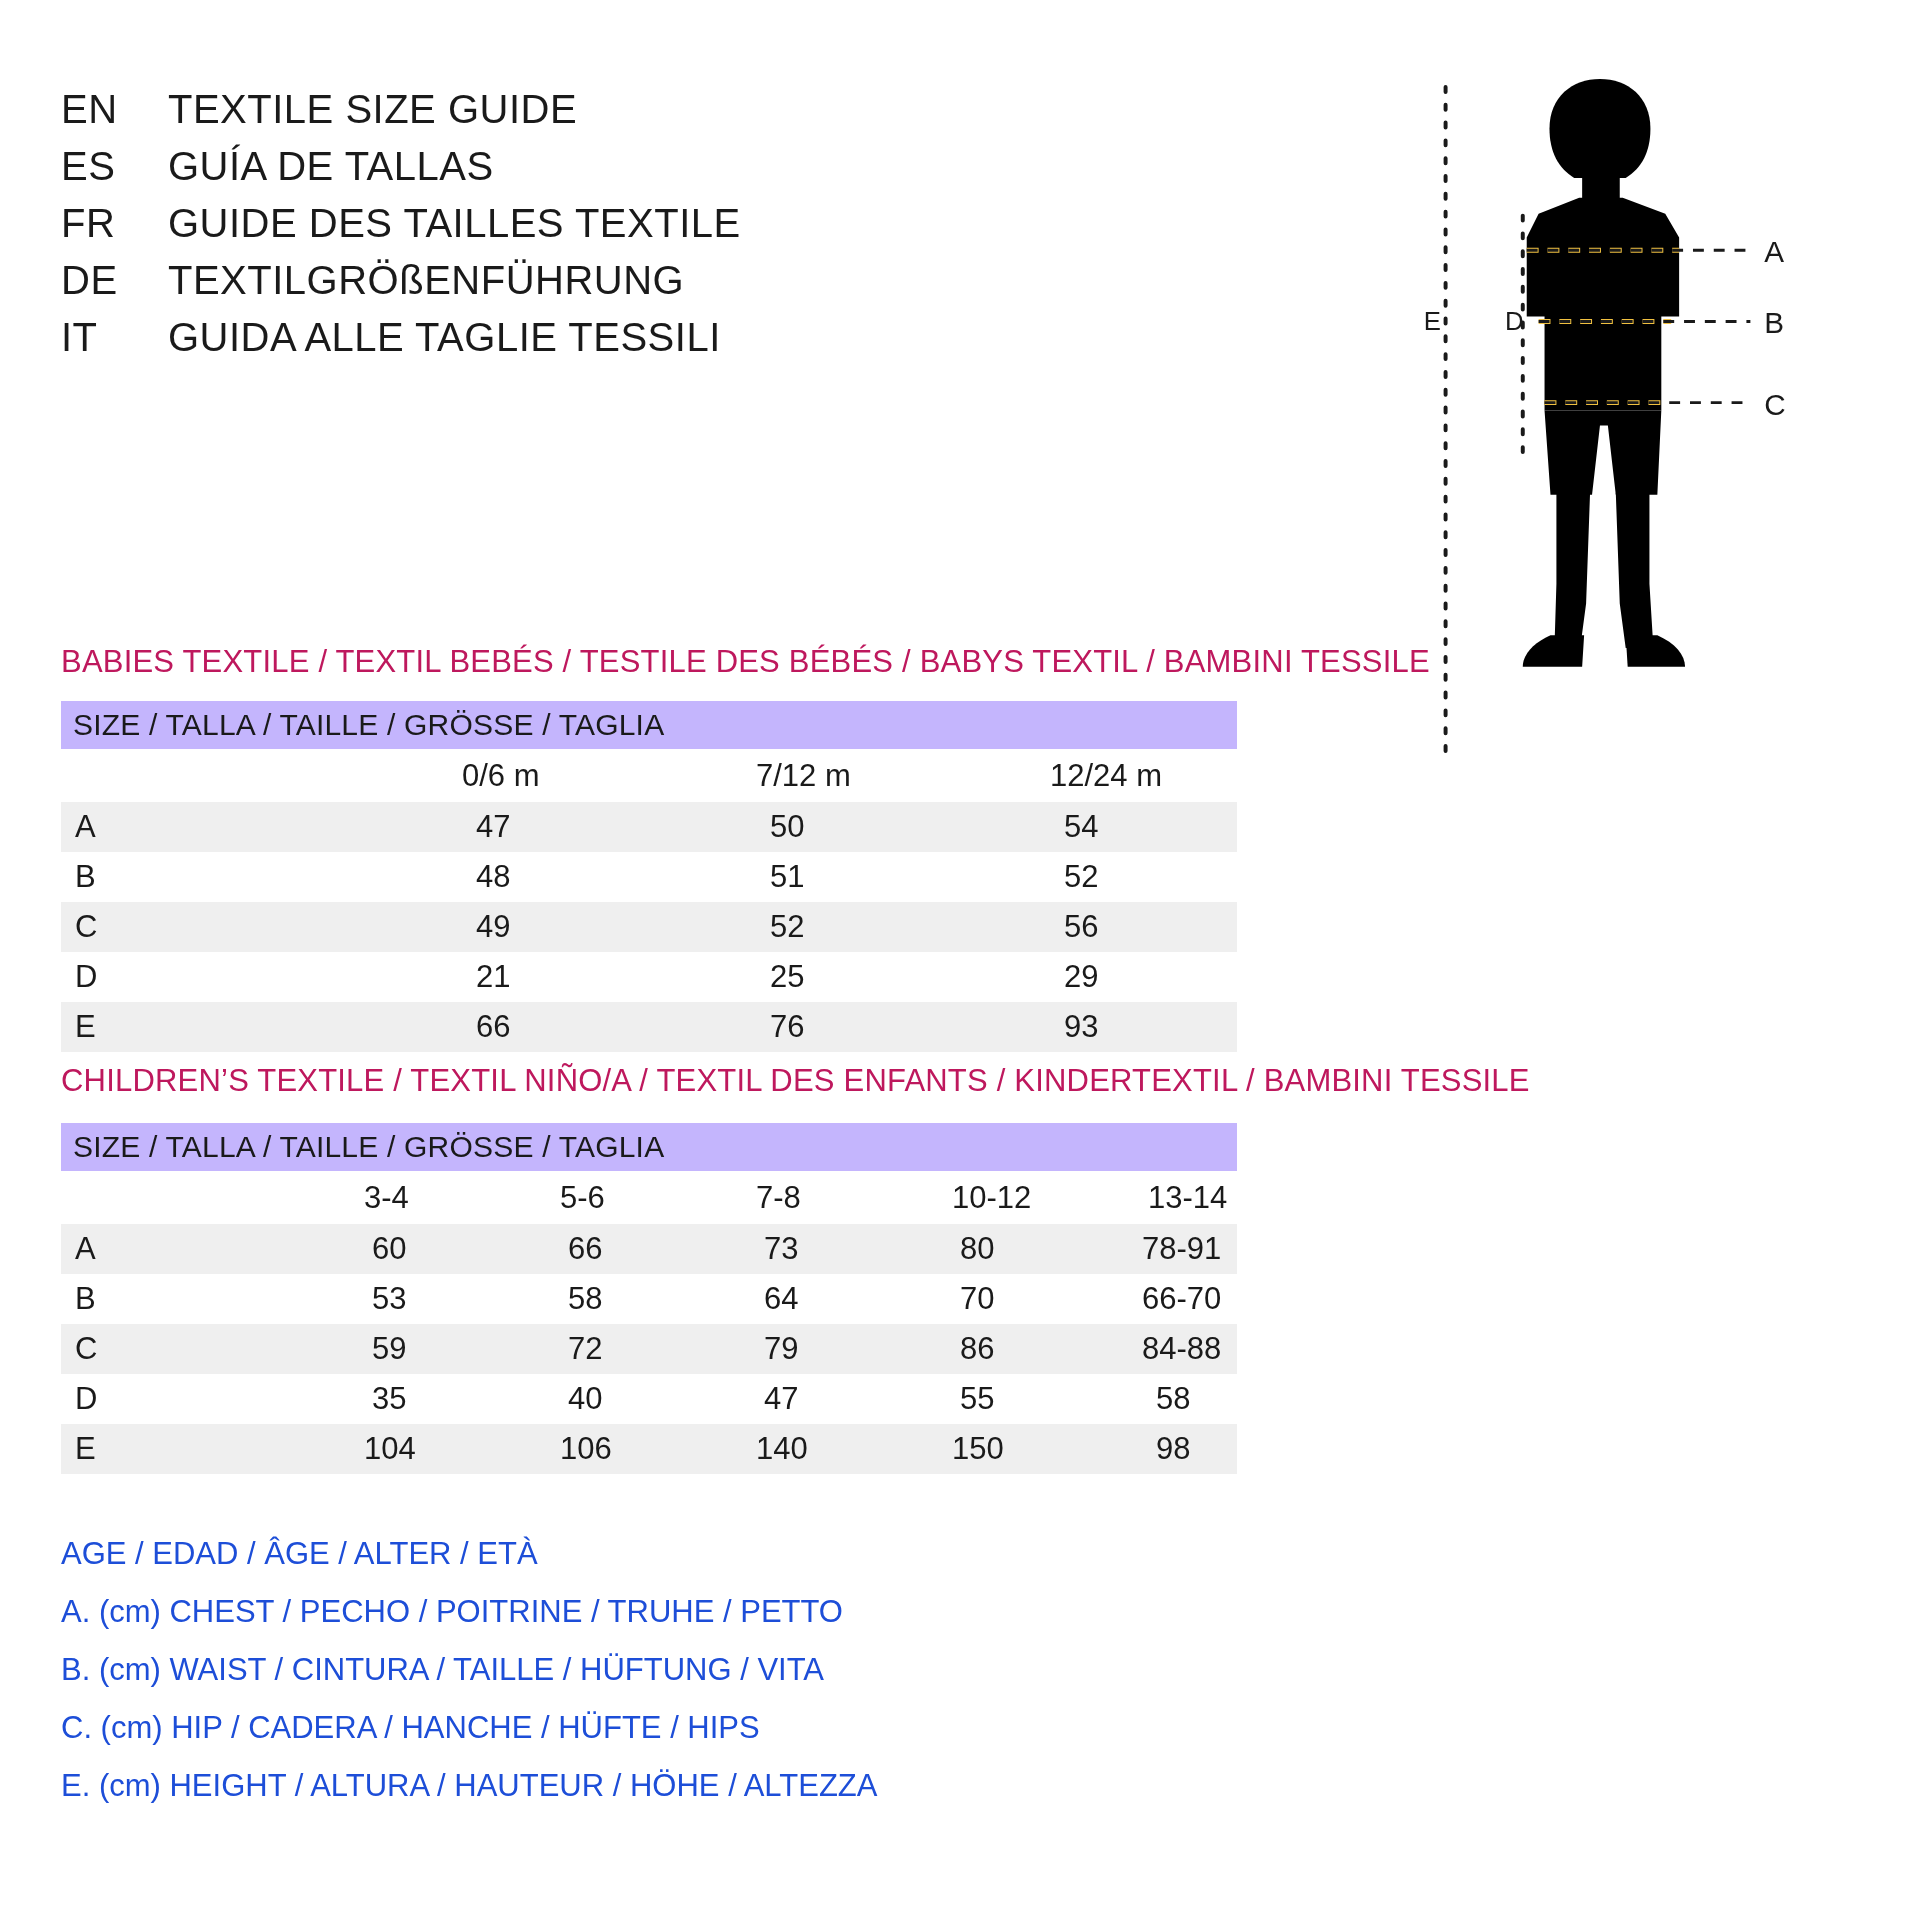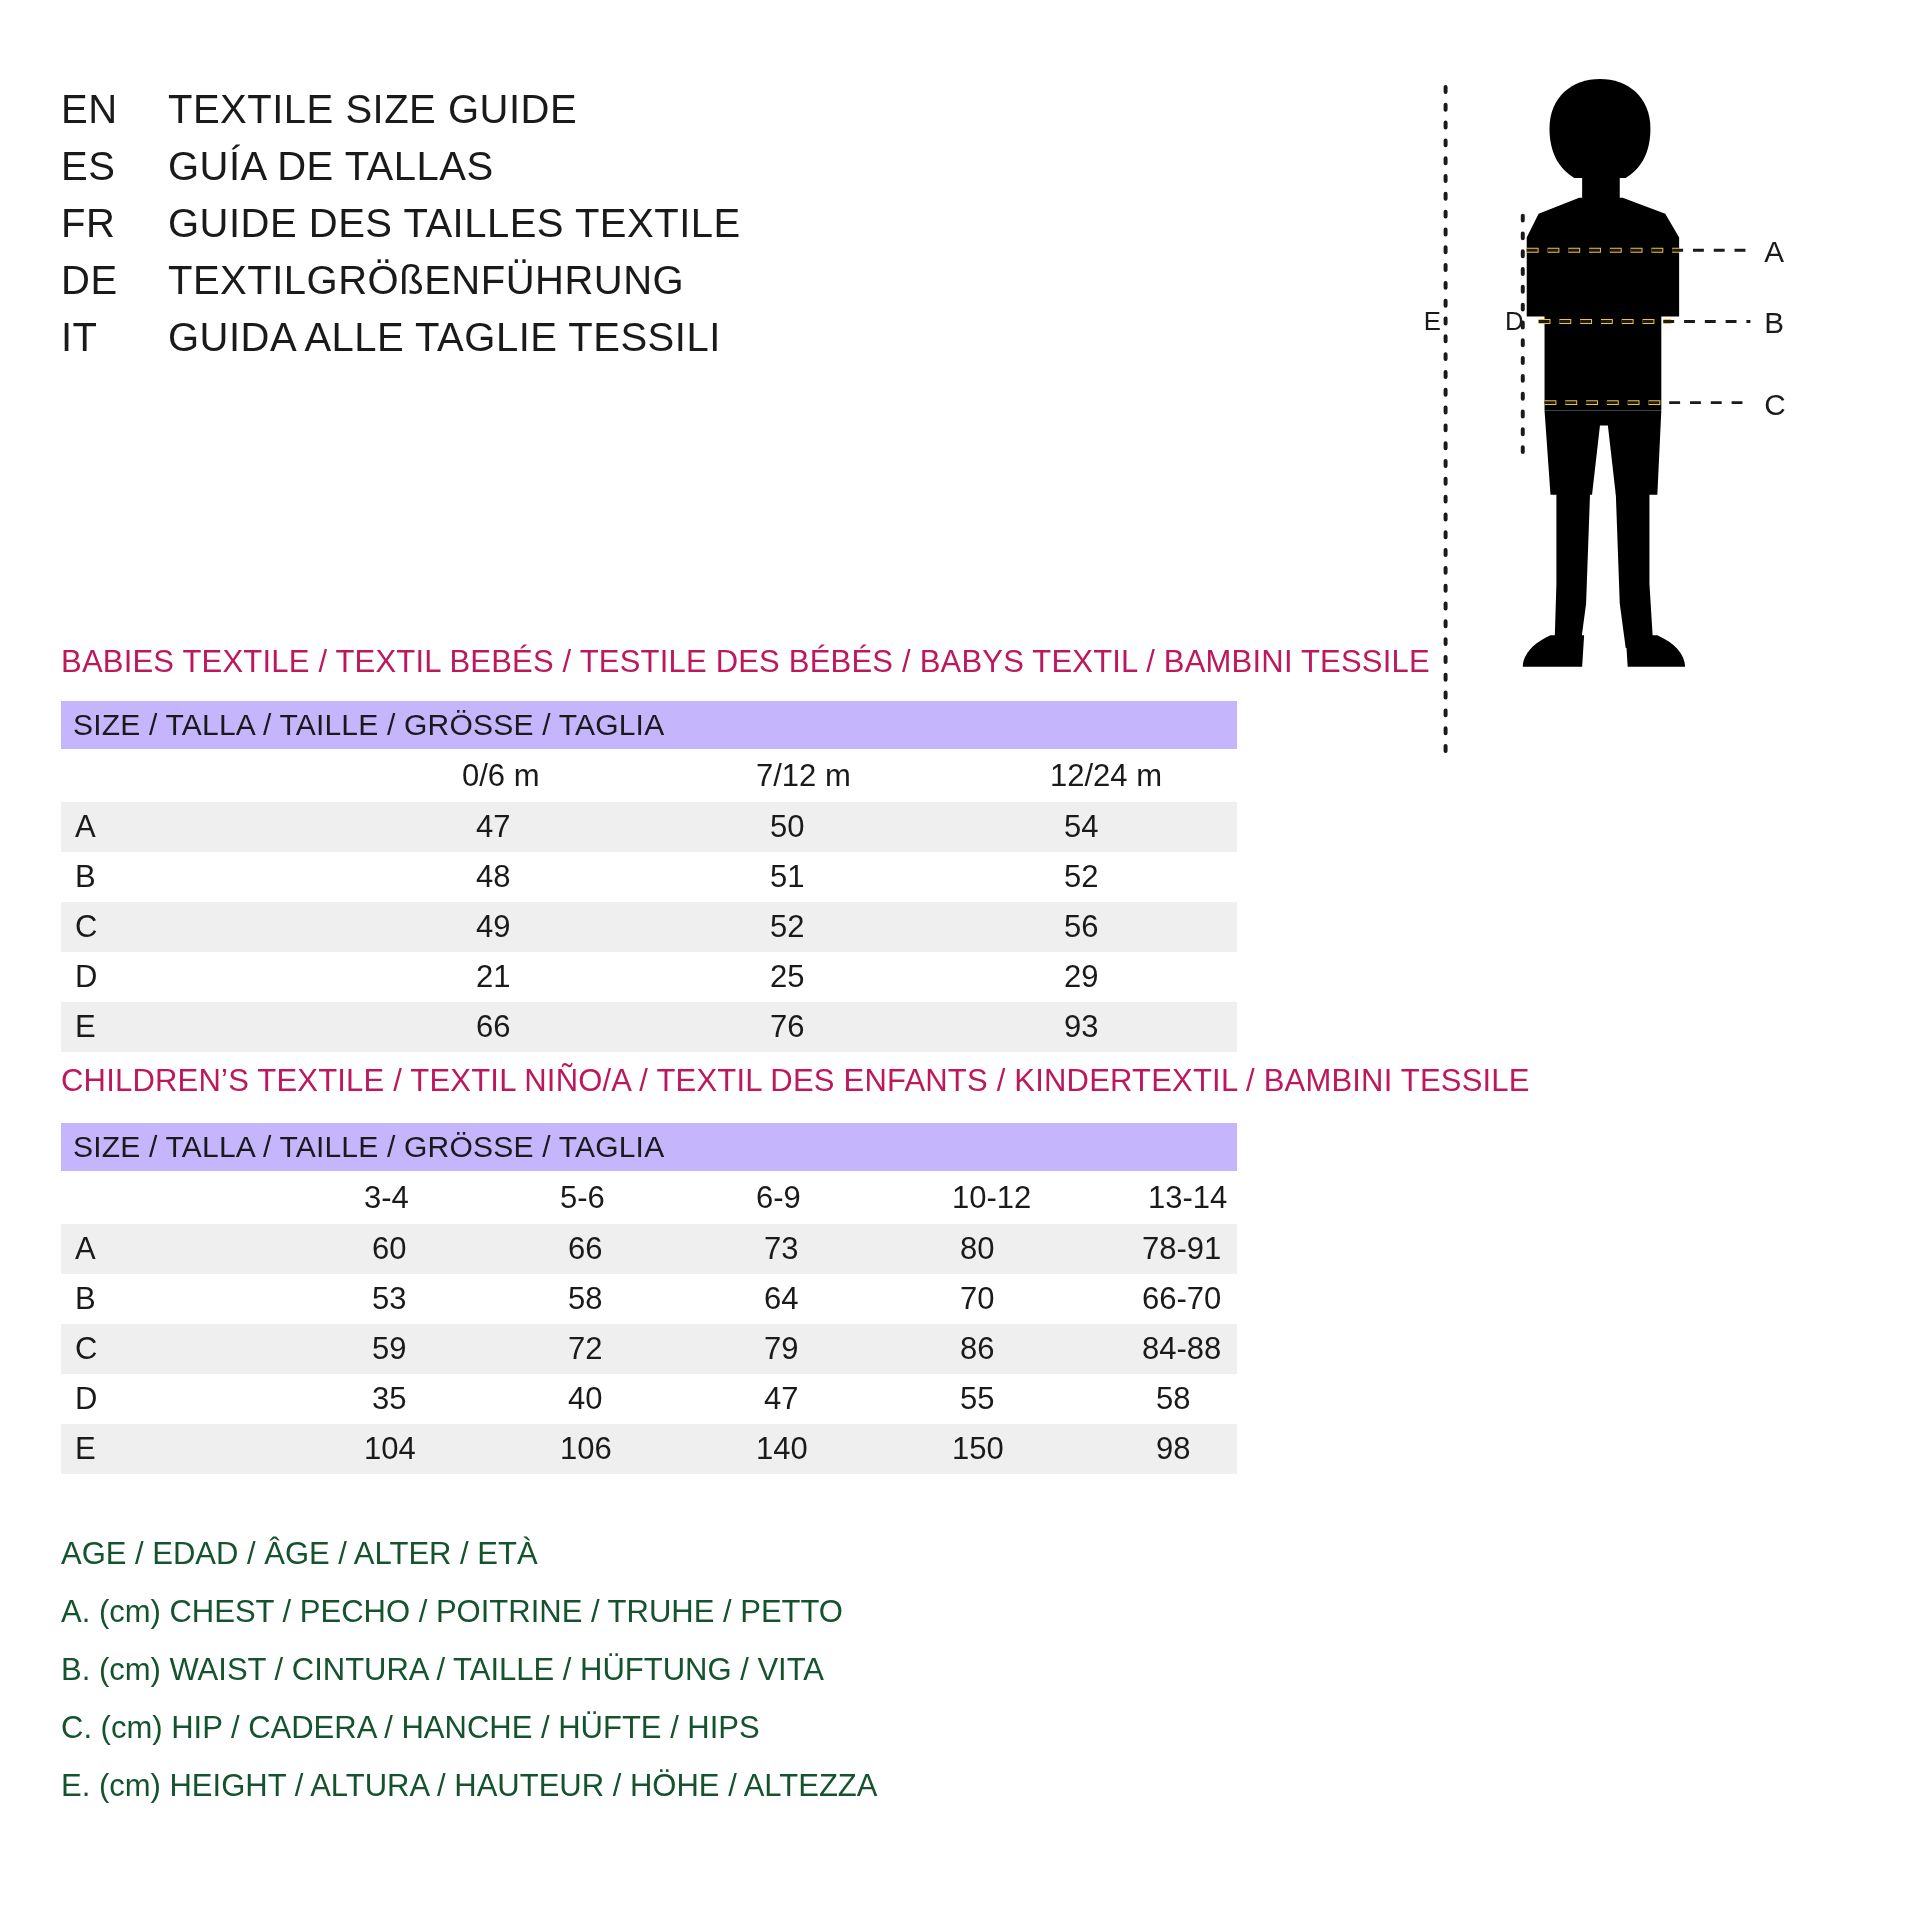--- a/index.html
+++ b/index.html
@@ -91,21 +91,21 @@
   .cell-val { text-align: left; }
 
   
   #legend {
     position: absolute;
     left: 61px;
     top: 1525px;
   }
   .legend-line {
     font-size: 31px;
-    color: #14532d;
+    color: #1d4ed8;
     height: 58px;
     line-height: 58px;
     white-space: nowrap;
   }
 </style>
 </head>
 <body>
 
 <div id="title-block">
   <div class="title-row">
@@ -223,21 +223,21 @@
 
 <table class="size-table" style="left:61px; top:1123px; width:1176px;">
   <tbody>
       <tr class="hdr-bar">
     <td colspan="6">SIZE / TALLA / TAILLE / GRÖSSE / TAGLIA</td>
   </tr>
   <tr class="sizes-row">
     <td class="col-label"></td>
     <td style="width:216px; padding-left:107px;">3-4</td>
     <td style="width:216px; padding-left:107px;">5-6</td>
-    <td style="width:216px; padding-left:107px;">6-9</td>
+    <td style="width:216px; padding-left:107px;">7-8</td>
     <td style="width:216px; padding-left:107px;">10-12</td>
     <td style="padding-left:107px;">13-14</td>
   </tr>
   <tr class="row-shade">
     <td class="col-label">A</td>
     <td class="cell-val" style="padding-left:115px;">60</td>
     <td class="cell-val" style="padding-left:115px;">66</td>
     <td class="cell-val" style="padding-left:115px;">73</td>
     <td class="cell-val" style="padding-left:115px;">80</td>
     <td class="cell-val" style="padding-left:101px;">78-91</td>

